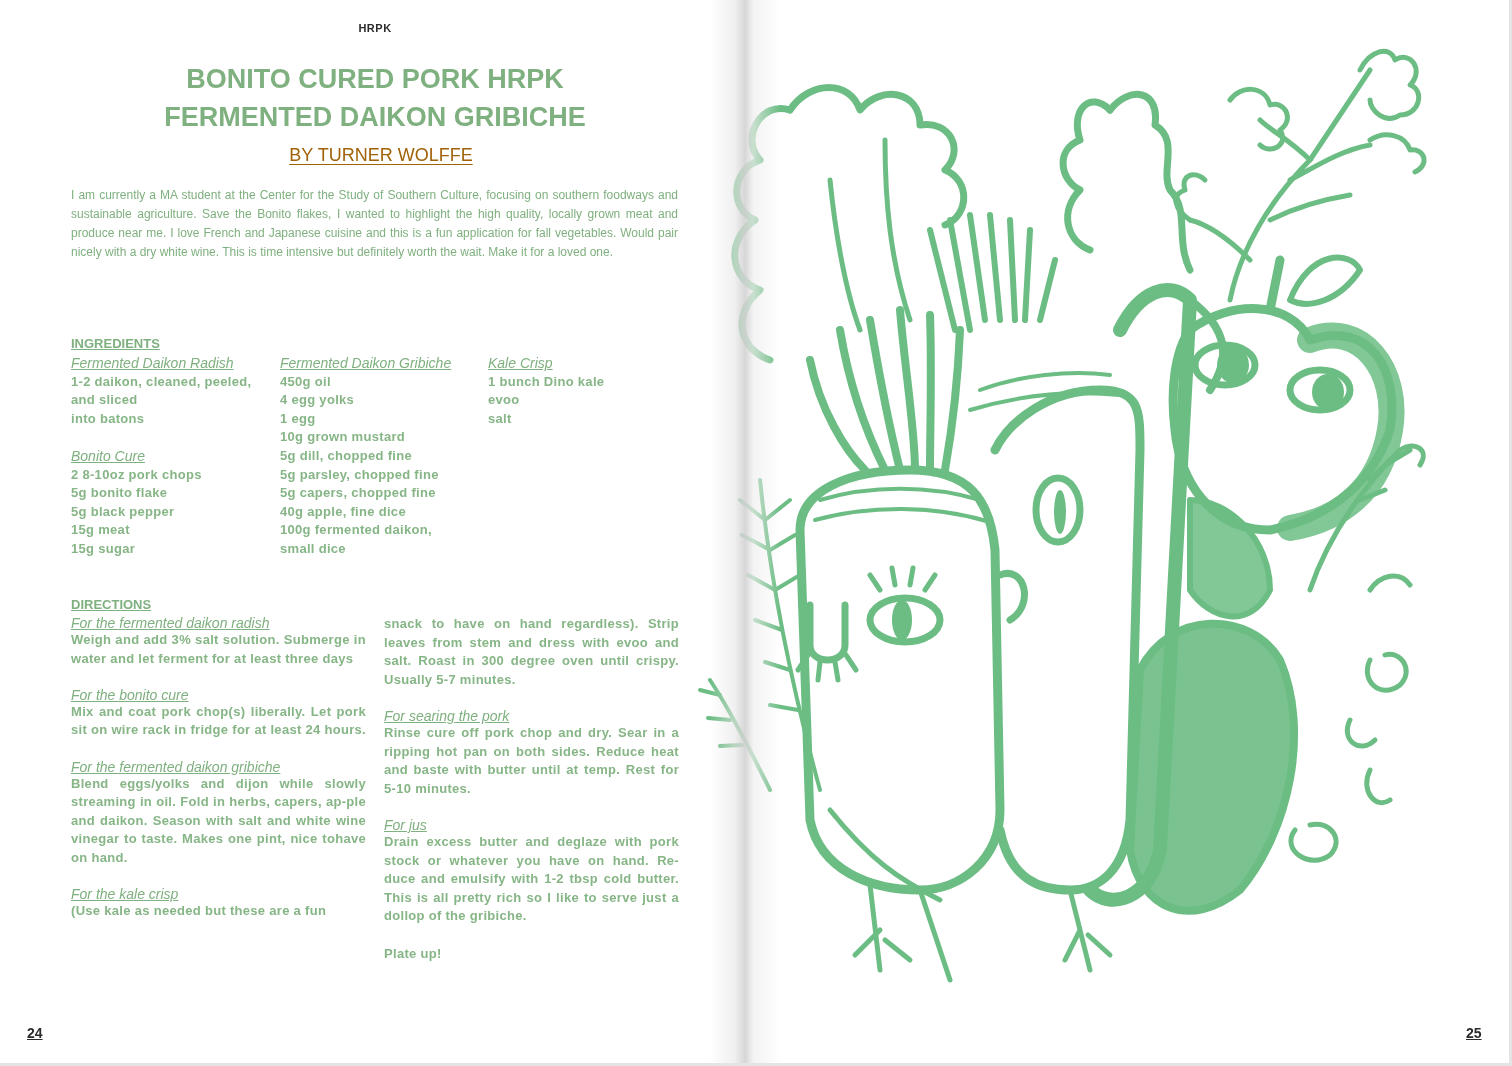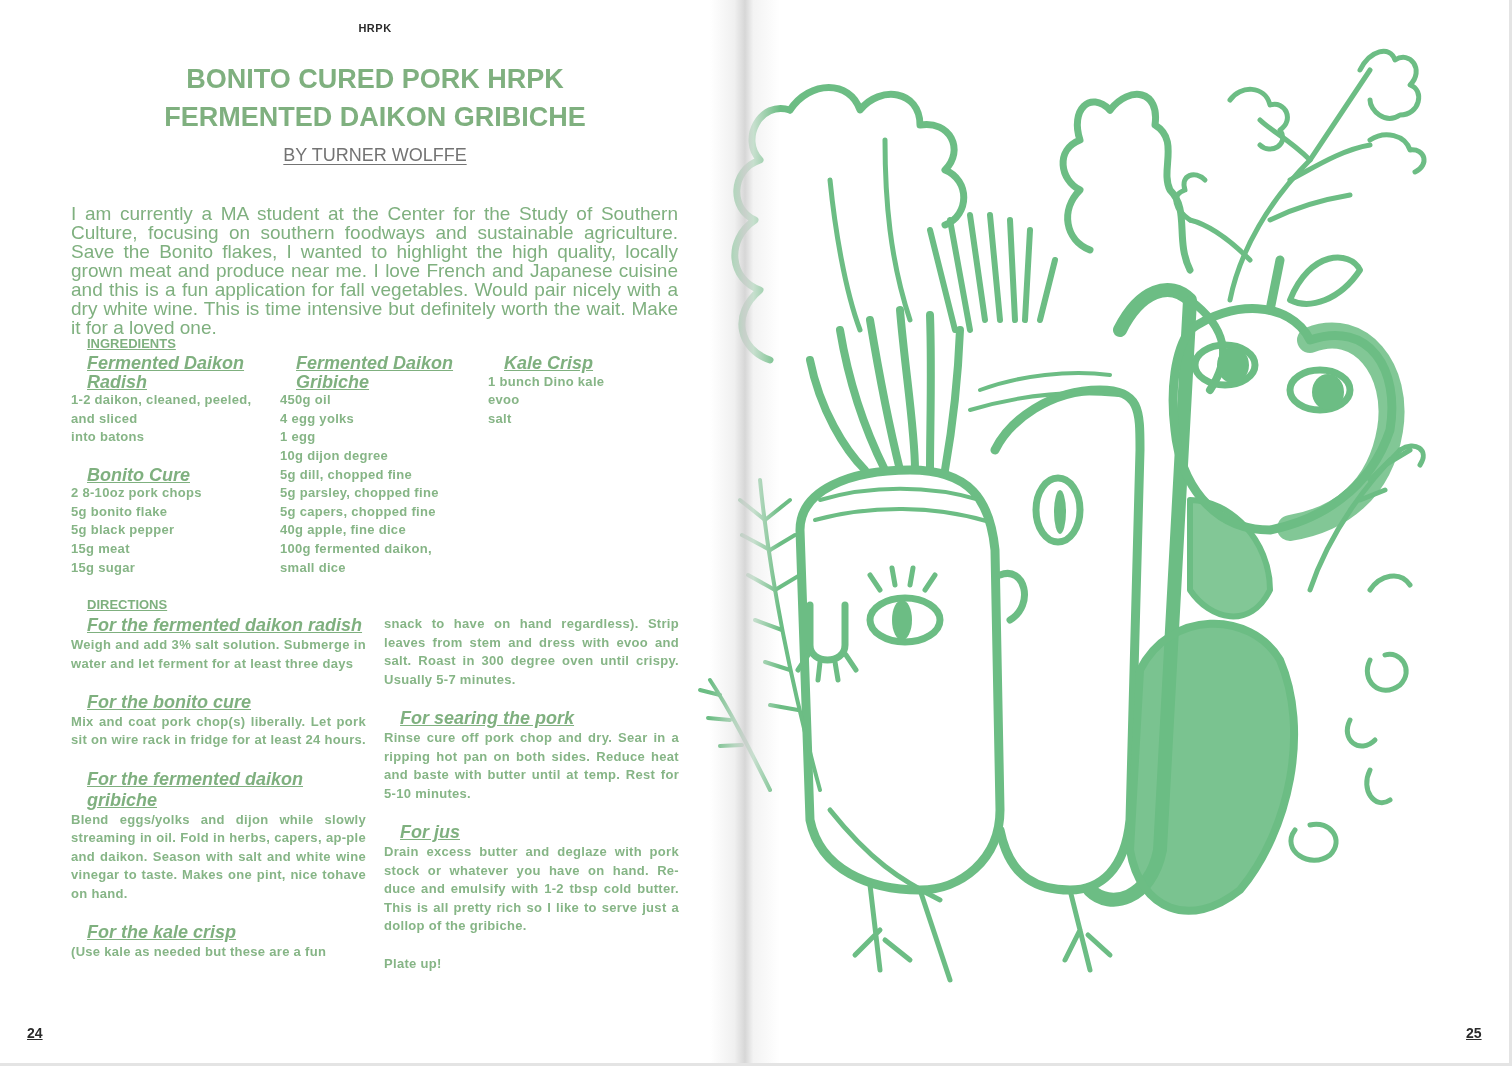--- a/index.html
+++ b/index.html
@@ -14,30 +14,30 @@
   .gutter-shadow {
     position:absolute; left:710px; top:0; width:70px; height:1066px;
     background:linear-gradient(90deg, rgba(255,255,255,0) 0%, rgba(230,230,230,0.6) 35%, rgba(210,210,210,0.9) 50%, rgba(238,238,238,0.7) 62%, rgba(255,255,255,0) 100%);
     pointer-events:none;
   }
   .edge-right { position:absolute; right:0; top:0; width:3px; height:1066px; background:#e4e4e4; }
   .edge-bottom { position:absolute; left:0; bottom:0; width:1512px; height:3px; background:#e4e4e4; }
 
   .brand { position:absolute; left:0; width:750px; top:22px; text-align:center; font-size:11px; font-weight:bold; color:#2b2b2b; letter-spacing:0.5px; }
   .title { position:absolute; left:0; width:750px; top:60px; text-align:center; color:#7fb07f; font-weight:bold; font-size:27px; line-height:38px; }
-  .byline { position:absolute; left:0; width:750px; top:145px; text-align:center; color:#737373; font-size:18px; text-decoration:underline; text-underline-offset:3px; }
+  .byline { position:absolute; left:6px; width:750px; top:145px; text-align:center; color:#a16207; font-size:18px; text-decoration:underline; text-underline-offset:3px; }
 
   .intro {
-    position:absolute; left:71px; top:204px; width:607px;
-    color:#7fb07f; font-size:19px; line-height:19px; text-align:justify;
+    position:absolute; left:71px; top:186px; width:607px;
+    color:#7fb07f; font-size:12px; line-height:19px; text-align:justify;
   }
 
-  .green { color:#7fb07f;margin-left:16px; }
+  .green { color:#7fb07f; }
   .section-label { font-weight:bold; text-decoration:underline; font-size:13px; }
-  .sub-label { font-style:italic; font-weight:bold; text-decoration:underline; font-size:18px; }
+  .sub-label { font-style:italic; font-weight:normal; text-decoration:underline; font-size:14px; }
   .ing-line { font-size:13px; font-weight:bold; line-height:18.6px; color:#86b586; letter-spacing:0.3px; }
 
   .ing-heading { position:absolute; left:71px; top:336px; }
   .ing-col { position:absolute; line-height:18.6px; }
   .col1 { left:71px; top:354px; width:205px; }
   .col2 { left:280px; top:354px; width:200px; }
   .col3 { left:488px; top:354px; width:200px; }
   .gap { height:18.6px; }
 
   .dir-heading { position:absolute; left:71px; top:597px; }
@@ -84,21 +84,21 @@
       <div class="ing-line">5g black pepper</div>
       <div class="ing-line">15g meat</div>
       <div class="ing-line">15g sugar</div>
     </div>
 
     <div class="ing-col col2">
       <div class="green sub-label">Fermented Daikon Gribiche</div>
       <div class="ing-line">450g oil</div>
       <div class="ing-line">4 egg yolks</div>
       <div class="ing-line">1 egg</div>
-      <div class="ing-line">10g dijon degree</div>
+      <div class="ing-line">10g grown mustard</div>
       <div class="ing-line">5g dill, chopped fine</div>
       <div class="ing-line">5g parsley, chopped fine</div>
       <div class="ing-line">5g capers, chopped fine</div>
       <div class="ing-line">40g apple, fine dice</div>
       <div class="ing-line">100g fermented daikon,</div>
       <div class="ing-line">small dice</div>
     </div>
 
     <div class="ing-col col3">
       <div class="green sub-label">Kale Crisp</div>

